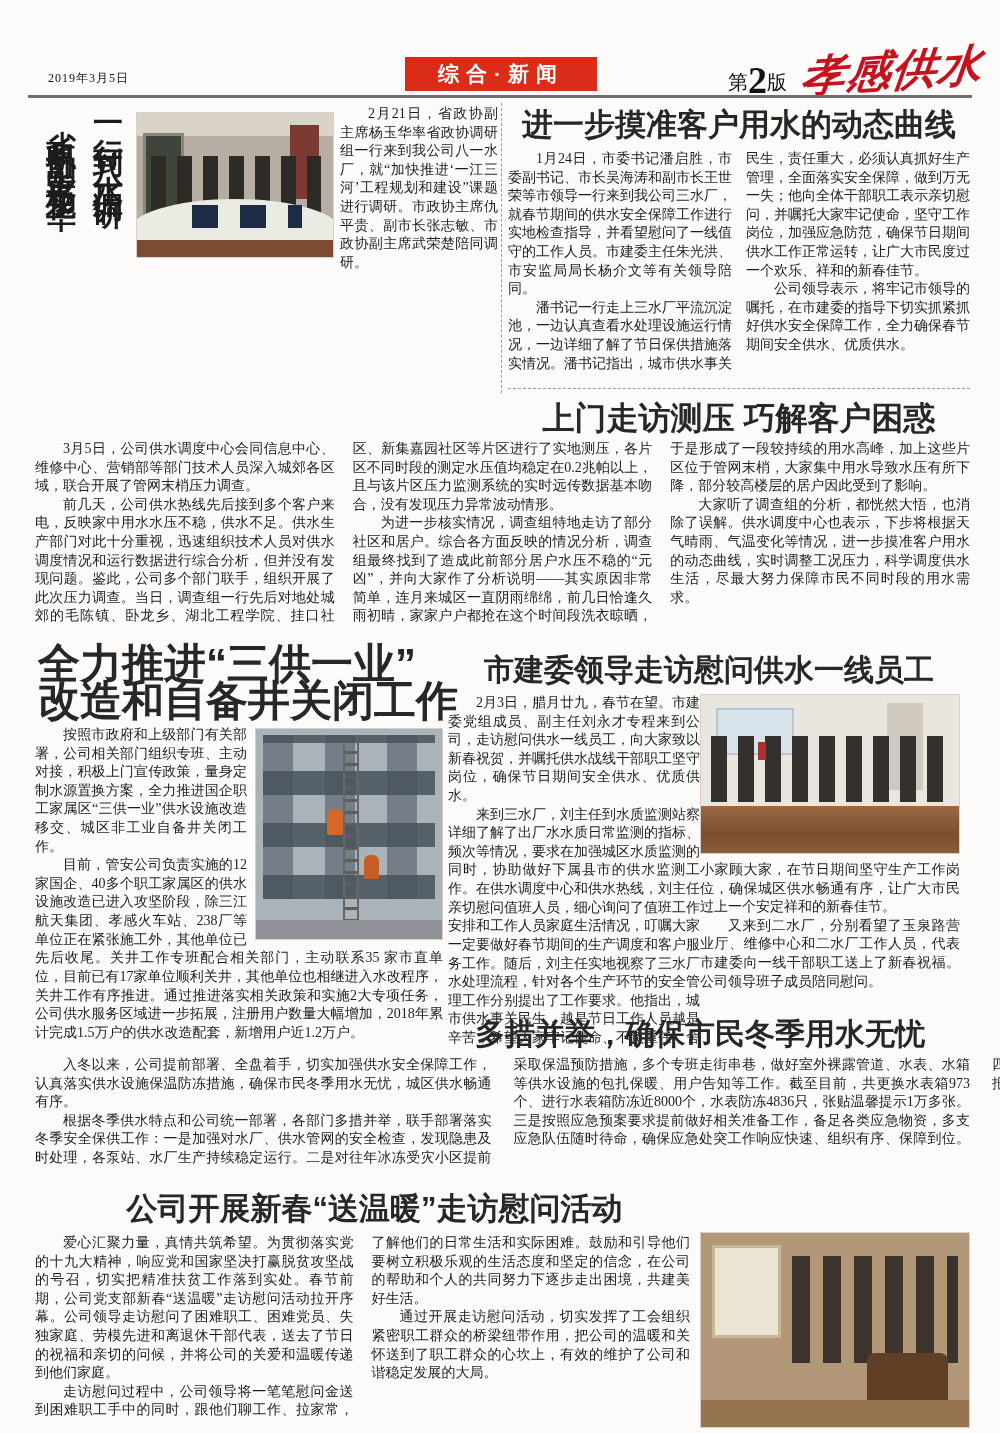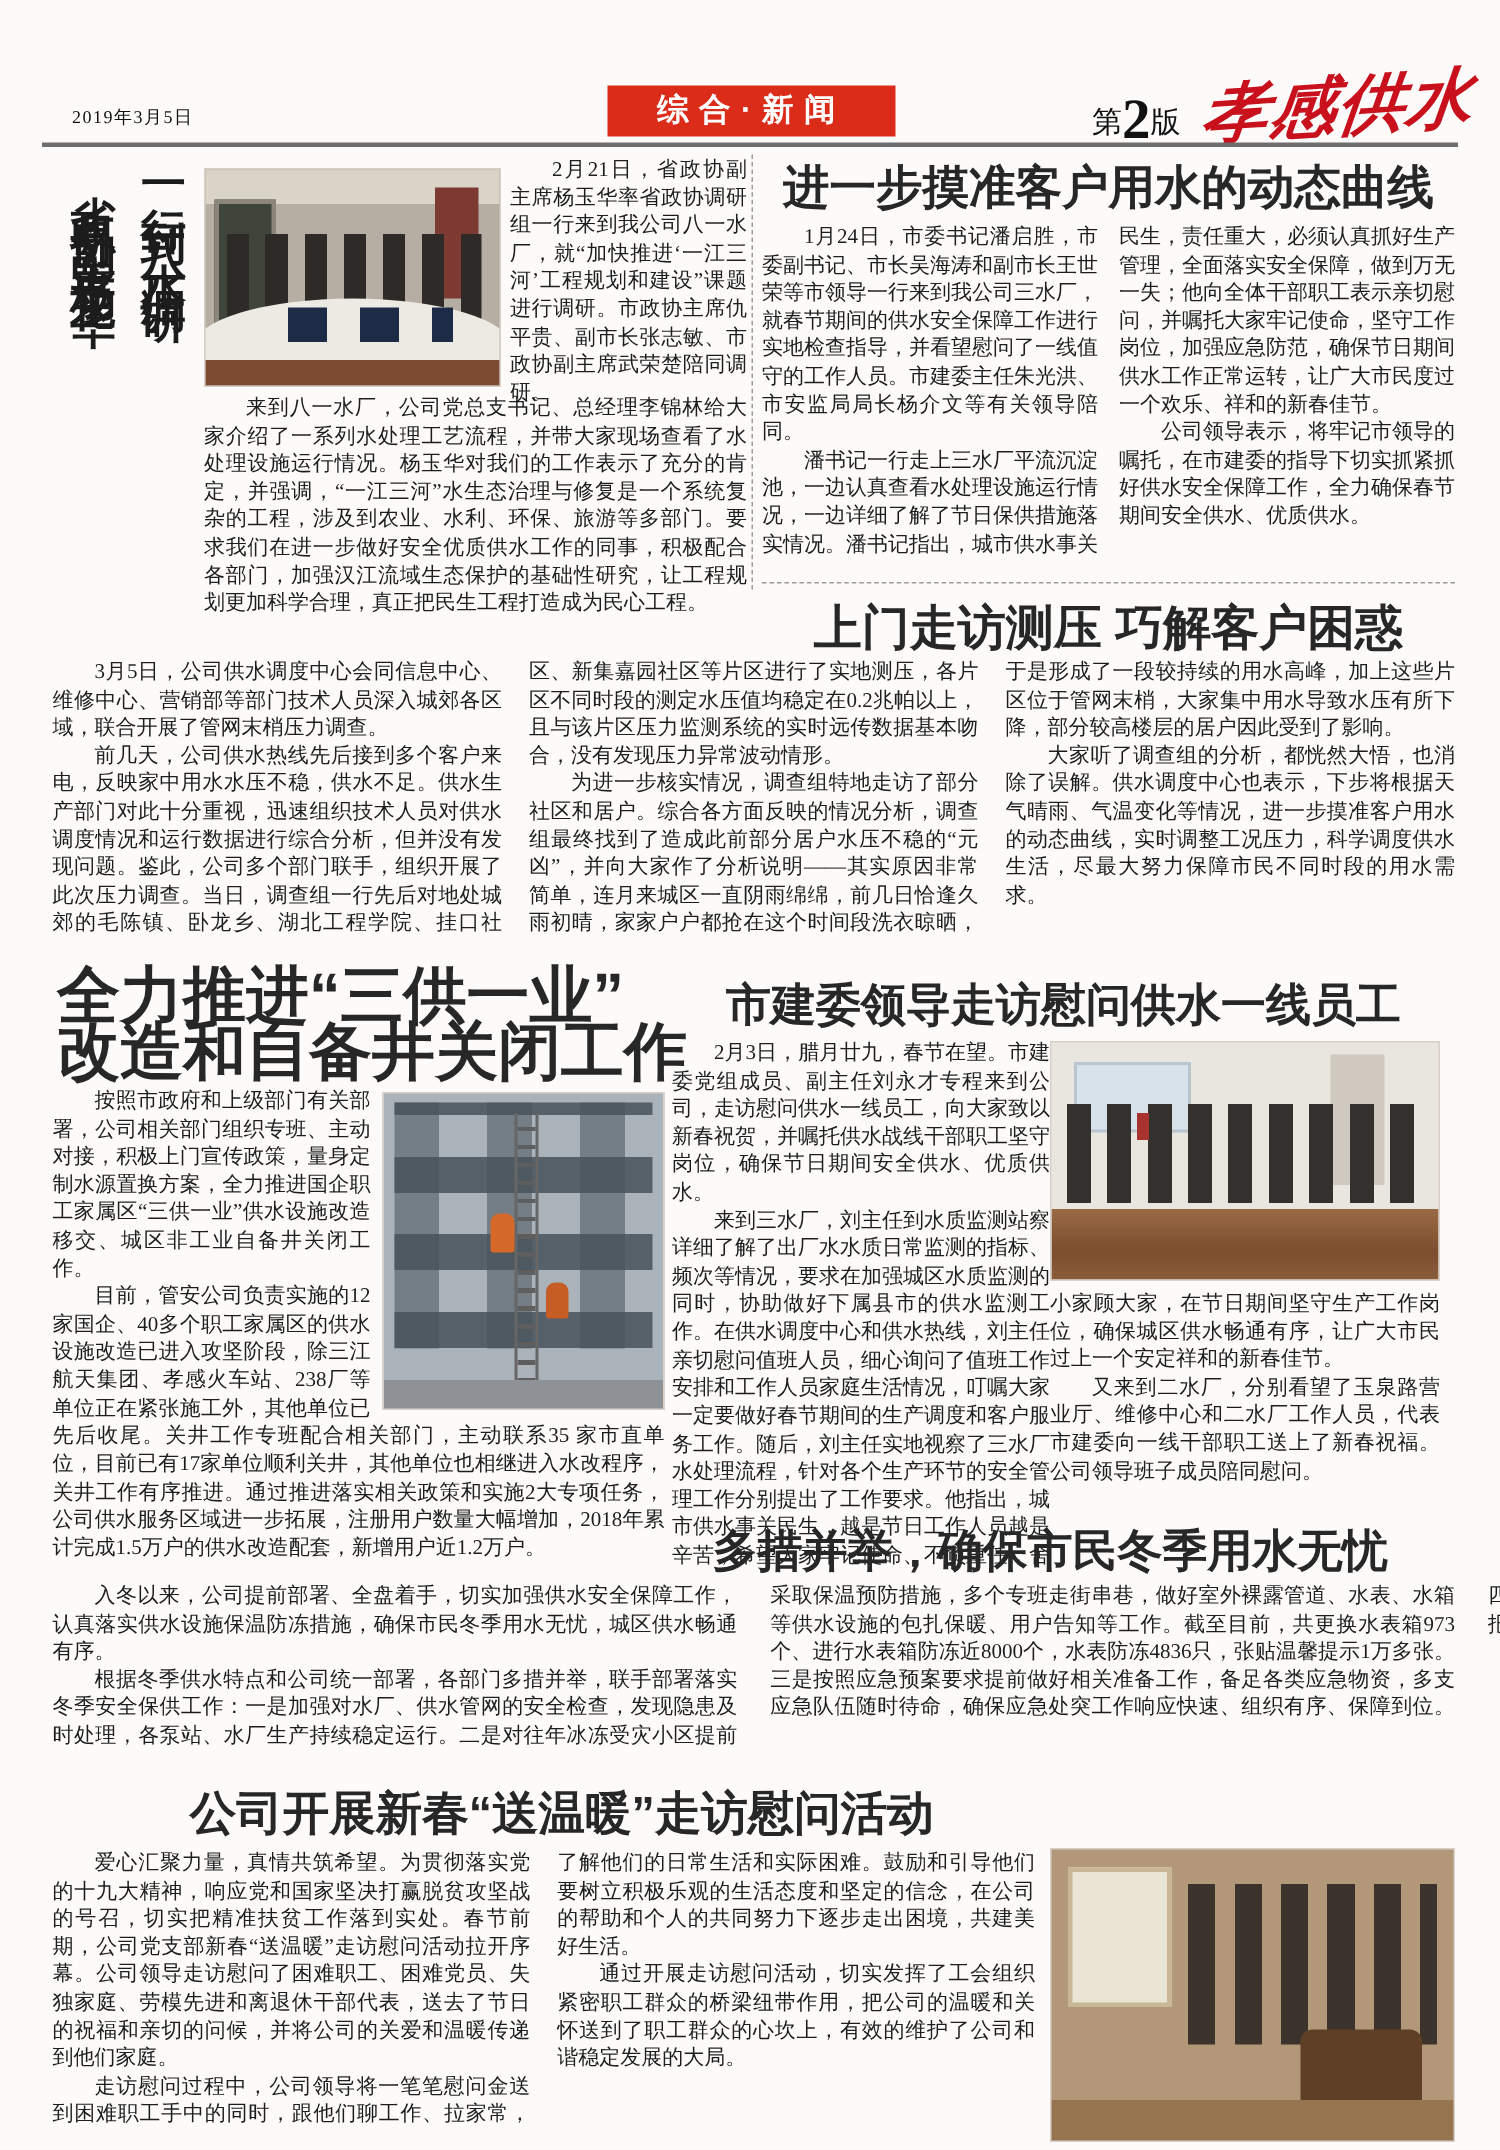--- a/index.html
+++ b/index.html
@@ -101,23 +101,20 @@
     <div class="ph1-pillar"></div>
     <div class="ph1-people"></div>
     <div class="ph1-console"></div>
     <div class="ph1-monitors"></div>
     <div class="ph1-floor"></div>
   </div>
 
   <div class="abs btxt" style="left:340px;top:105px;width:158px;">
     <p class="ind">2月21日，省政协副主席杨玉华率省政协调研组一行来到我公司八一水厂，就“加快推进‘一江三河’工程规划和建设”课题进行调研。市政协主席仇平贵、副市长张志敏、市政协副主席武荣楚陪同调研。</p>
   </div>
-  <div class="abs btxt" style="left:136px;top:264px;width:362px;">
-    <p class="ind">来到八一水厂，公司党总支书记、总经理李锦林给大家介绍了一系列水处理工艺流程，并带大家现场查看了水处理设施运行情况。杨玉华对我们的工作表示了充分的肯定，并强调，“一江三河”水生态治理与修复是一个系统复杂的工程，涉及到农业、水利、环保、旅游等多部门。要求我们在进一步做好安全优质供水工作的同事，积极配合各部门，加强汉江流域生态保护的基础性研究，让工程规划更加科学合理，真正把民生工程打造成为民心工程。</p>
-  </div>
 
   <div class="abs htitle" style="left:508px;top:104px;width:462px;font-size:31px;">进一步摸准客户用水的动态曲线</div>
   <div class="abs btxt cols2" style="left:508px;top:150px;width:462px;height:232px;">
     <p class="ind">1月24日，市委书记潘启胜，市委副书记、市长吴海涛和副市长王世荣等市领导一行来到我公司三水厂，就春节期间的供水安全保障工作进行实地检查指导，并看望慰问了一线值守的工作人员。市建委主任朱光洪、市安监局局长杨介文等有关领导陪同。</p>
     <p class="ind">潘书记一行走上三水厂平流沉淀池，一边认真查看水处理设施运行情况，一边详细了解了节日保供措施落实情况。潘书记指出，城市供水事关民生，责任重大，必须认真抓好生产管理，全面落实安全保障，做到万无一失；他向全体干部职工表示亲切慰问，并嘱托大家牢记使命，坚守工作岗位，加强应急防范，确保节日期间供水工作正常运转，让广大市民度过一个欢乐、祥和的新春佳节。</p>
     <p class="ind">公司领导表示，将牢记市领导的嘱托，在市建委的指导下切实抓紧抓好供水安全保障工作，全力确保春节期间安全供水、优质供水。</p>
   </div>
 
   <div class="abs htitle" style="left:508px;top:397px;width:462px;font-size:32px;">上门走访测压 巧解客户困惑</div>
   <div class="abs btxt cols3" style="left:35px;top:440px;width:935px;height:192px;">

